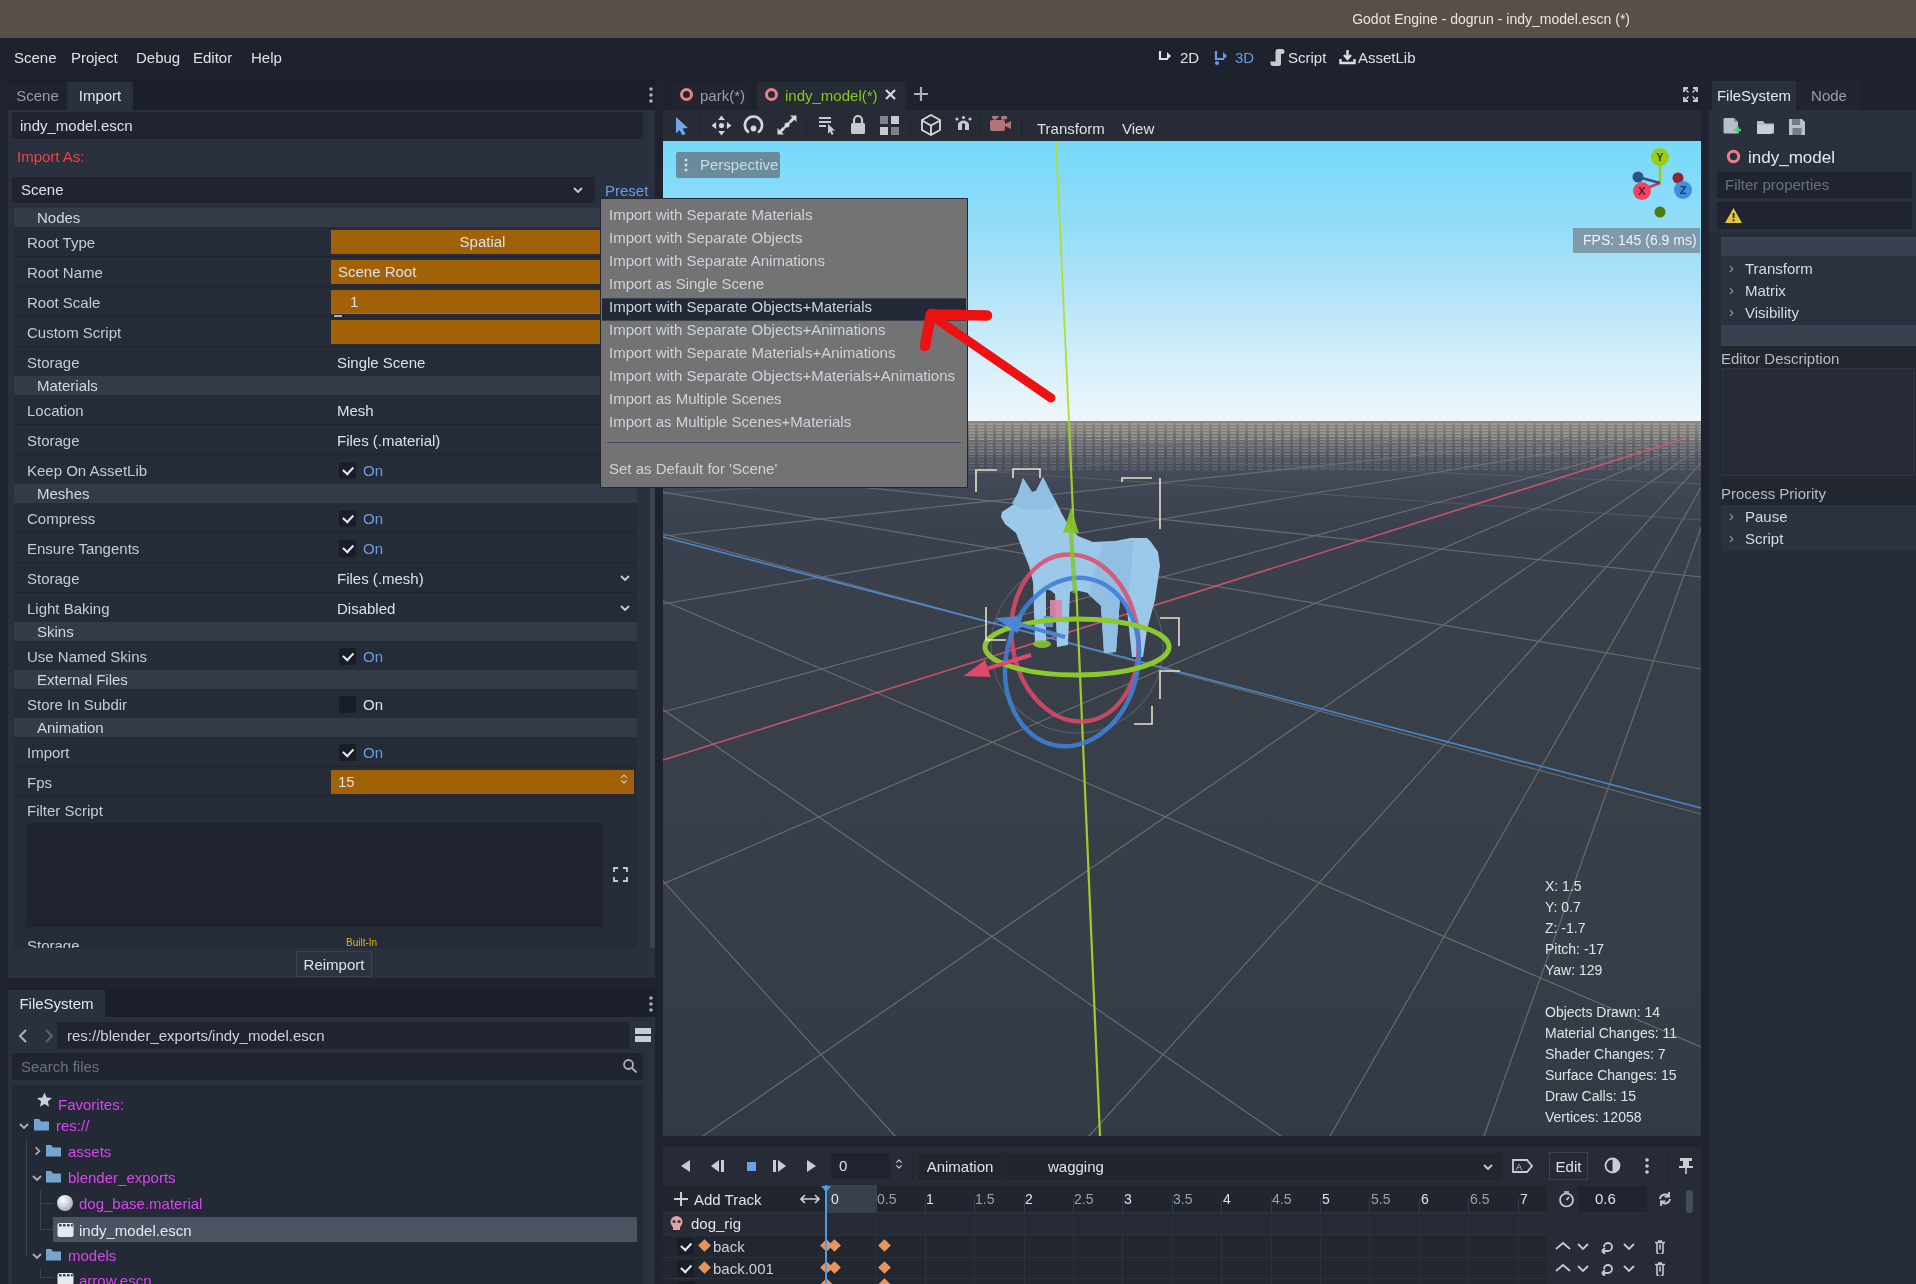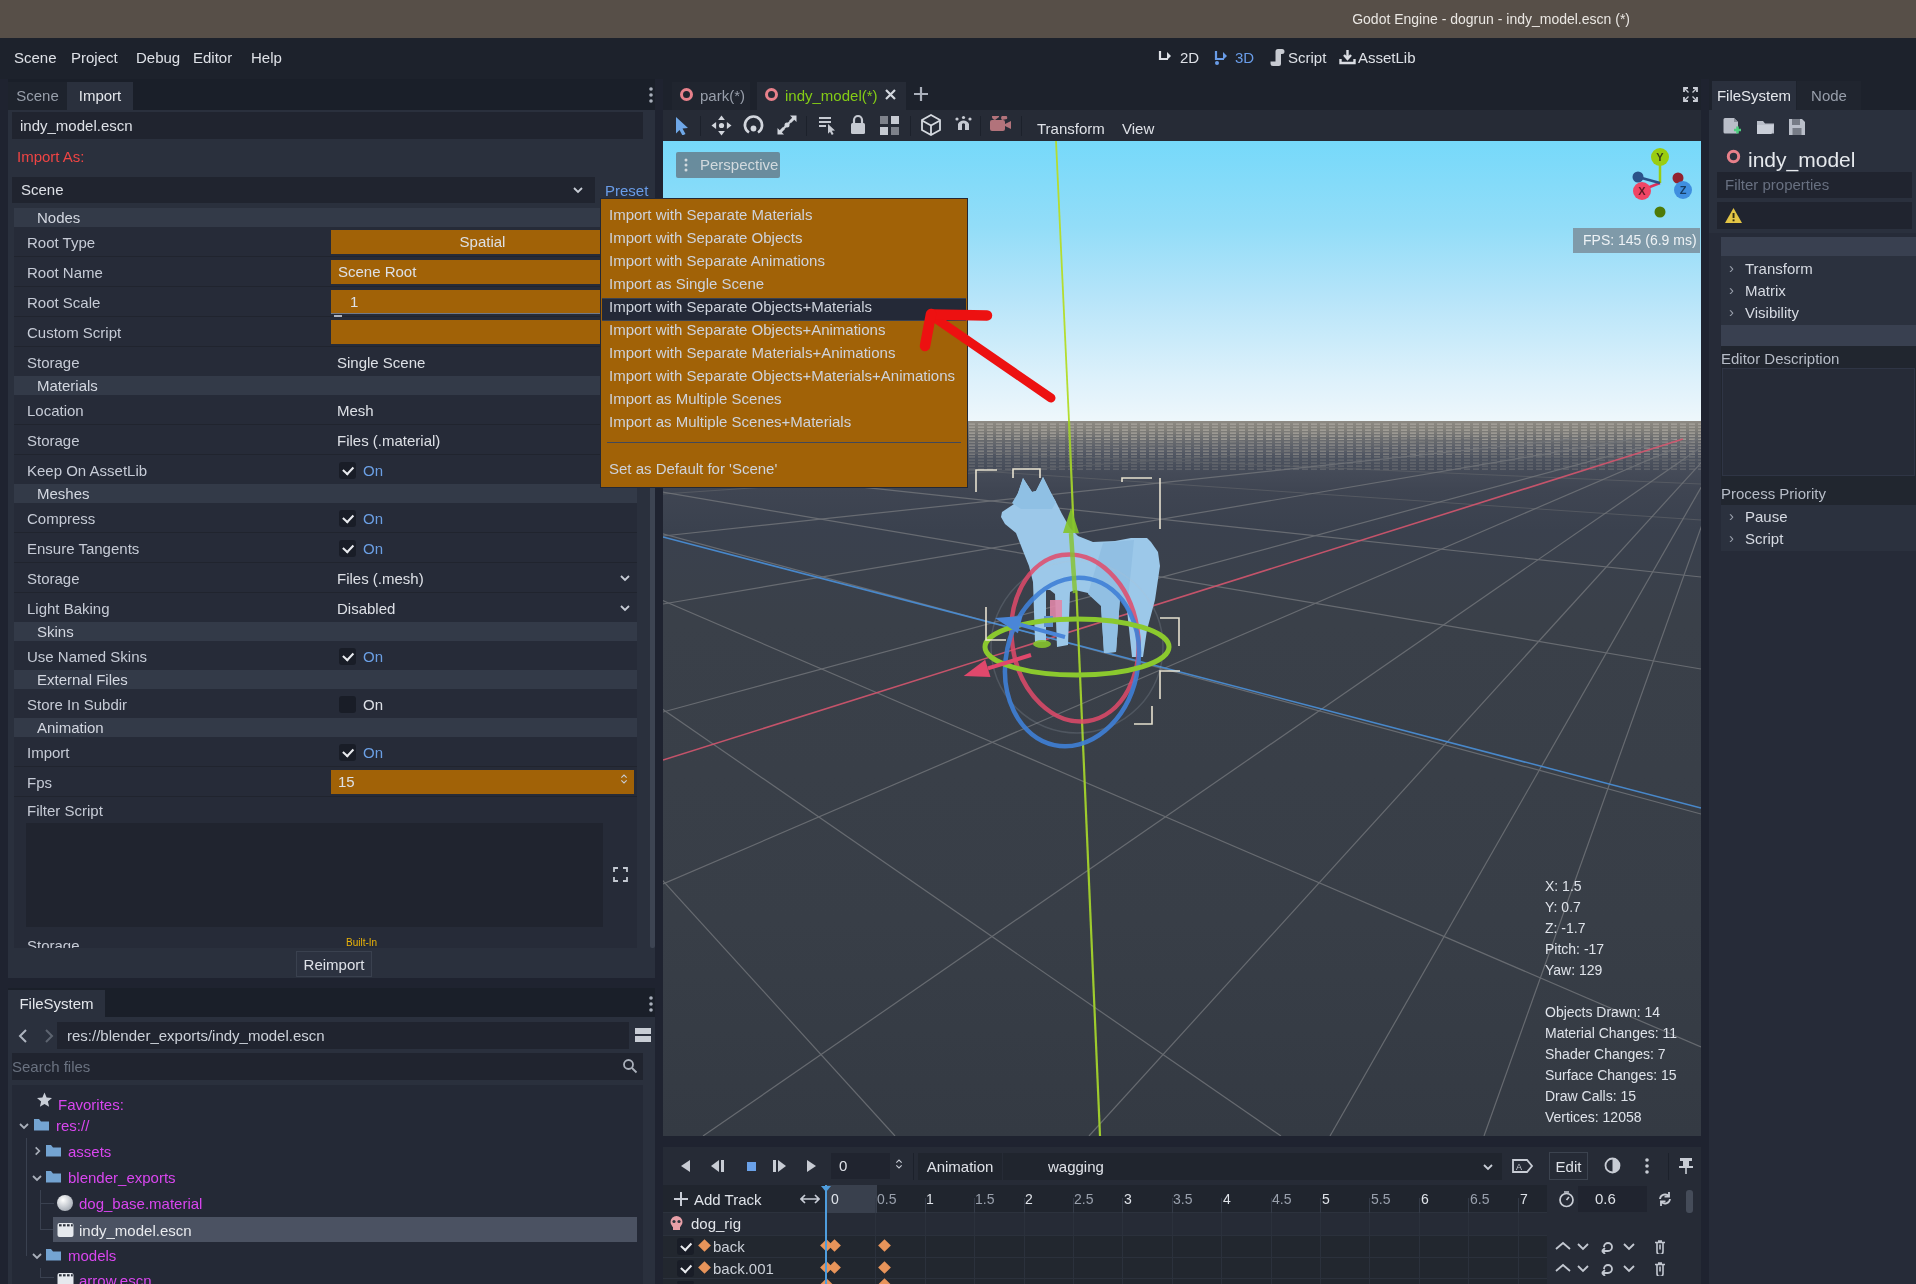--- a/index.html
+++ b/index.html
@@ -21,21 +21,21 @@
 .prow{position:absolute;left:14px;width:623px;height:30px;background:#262b38;border-bottom:1px solid #20242e;}
 .prow .pl{position:absolute;left:13px;top:7px;font-size:15px;color:#c6cbd6;}
 .pbox{position:absolute;left:317px;top:3px;width:303px;height:24px;background:#a16207;font-size:15px;color:#dde0e6;}
 .pflat{position:absolute;left:323px;top:7px;font-size:15px;color:#dde0e6;}
 .chk{position:absolute;left:325px;top:7px;width:17px;height:17px;background:#191d27;border-radius:3px;}
 .chk.c::before{content:"";position:absolute;left:3.5px;top:4px;width:8px;height:4.5px;border-left:2.2px solid #e9ebef;border-bottom:2.2px solid #e9ebef;transform:rotate(-47deg);}
 .on-b{position:absolute;left:349px;top:7px;font-size:15px;color:#6b9fe4;}
 .on-w{position:absolute;left:349px;top:7px;font-size:15px;color:#dde0e6;}
 .chev{position:absolute;width:12px;height:12px;}
 .icon{position:absolute;}
-.popup{position:absolute;left:600px;top:198px;width:368px;height:290px;background:#a16207;border:1px solid #232835;z-index:50;}
+.popup{position:absolute;left:600px;top:198px;width:368px;height:290px;background:#737373;border:1px solid #232835;z-index:50;}
 .popup .it{position:absolute;left:8px;font-size:15px;color:#ced3dc;}
 .hl{position:absolute;left:1px;top:99px;width:364px;height:23px;background:#242937;border-top:1px solid #3a4150;border-bottom:1px solid #3a4150;}
 .vsep{position:absolute;top:6px;width:1px;height:20px;background:#1c212b;}
 .trow{position:absolute;font-size:15px;color:#ccd1d9;}
 .num{position:absolute;top:6px;font-size:14px;}
 .stats{position:absolute;left:1545px;top:876px;font-size:14px;line-height:21px;color:#dfe3ea;z-index:5;}
 .insrow{position:absolute;left:1721px;width:191px;height:22px;font-size:15px;color:#d6dae2;}
 .insrow .ar{position:absolute;left:8px;top:0px;font-size:15px;color:#99a0ac;}
 .insrow .tx{position:absolute;left:24px;top:1px;}
 .cat{position:absolute;left:1721px;width:195px;height:21px;background:#394050;}
@@ -223,21 +223,21 @@
     <path d="M10 2 L4 8 l6 6" fill="none" stroke="#aeb4bf" stroke-width="2"></path>
     <path d="M30 2 l6 6 -6 6" fill="none" stroke="#5d6470" stroke-width="2"></path>
   </svg>
 <div class="field" style="left:57px;top:1022px;width:572px;height:27px;line-height:27px;padding-left:10px;color:#ccd1d9">res://blender_exports/indy_model.escn</div>
 <svg class="icon" style="left:634px;top:1026px" width="18" height="18" viewBox="0 0 18 18">
     <g fill="#c8cdd5">
       <rect x="1" y="2" width="16" height="6"></rect>
       <rect x="1" y="10" width="16" height="6"></rect>
     </g>
   </svg>
-<div class="field" style="left:12px;top:1053px;width:631px;height:27px;line-height:27px;color:#6a7280">Search files</div>
+<div class="field" style="left:12px;top:1053px;width:631px;height:27px;line-height:27px;padding-left:9px;color:#6a7280">Search files</div>
 <svg class="icon" style="left:622px;top:1058px" width="16" height="16" viewBox="0 0 16 16">
     <circle cx="6.5" cy="6.5" r="4.5" fill="none" stroke="#aab0bb" stroke-width="1.8"></circle>
     <path d="M10 10 l4.5 4.5" stroke="#aab0bb" stroke-width="1.8"></path>
   </svg>
 <div class="abs" style="left:12px;top:1085px;width:631px;height:199px;background:#242936"></div>
 
 <div class="abs" style="left:26px;top:1138px;width:1px;height:118px;background:#3a4150"></div>
 <div class="abs" style="left:40px;top:1190px;width:1px;height:40px;background:#3a4150"></div>
 <div class="abs" style="left:40px;top:1203px;width:14px;height:1px;background:#3a4150"></div>
 <div class="abs" style="left:40px;top:1229px;width:14px;height:1px;background:#3a4150"></div>
@@ -683,21 +683,21 @@
     <path d="M1 6 h17 l-2.5 9 h-14.5 z" fill="#c9ced8"></path>
   </svg>
 <svg class="icon" style="left:1788px;top:118px" width="18" height="18" viewBox="0 0 18 18">
     <path d="M1 1 h13 l3 3 v13 h-16 z" fill="#b9bec9"></path>
     <rect x="4" y="1" width="8" height="6" fill="#767b86"></rect>
     <rect x="4.5" y="10" width="9" height="7" fill="#767b86"></rect>
   </svg>
 <svg class="icon" style="left:1726px;top:149px" width="15" height="15" viewBox="0 0 15 15">
     <circle cx="7.5" cy="7.5" r="5.2" fill="none" stroke="#e8808a" stroke-width="3"></circle>
   </svg>
-<div class="abs" style="left:1748px;top:148px;font-size:21px;color:#e6e9ed">indy_model</div>
+<div class="abs" style="left:1748px;top:148px;font-size:17px;color:#e6e9ed">indy_model</div>
 <div class="field" style="left:1717px;top:172px;width:195px;height:26px;line-height:26px;padding-left:8px;color:#687081">Filter properties</div>
 <div class="field" style="left:1717px;top:202px;width:195px;height:27px"></div>
 <svg class="icon" style="left:1724px;top:207px" width="19" height="17" viewBox="0 0 19 17">
     <path d="M9.5 1 L18 16 H1 z" fill="#e3c545"></path>
     <rect x="8.6" y="6" width="1.9" height="5" fill="#332d12"></rect>
     <rect x="8.6" y="12.4" width="1.9" height="1.9" fill="#332d12"></rect>
   </svg>
 <div class="cat" style="top:237px;height:19px"></div>
 <div class="insrow" style="top:259px">
     <span class="ar">›</span>

